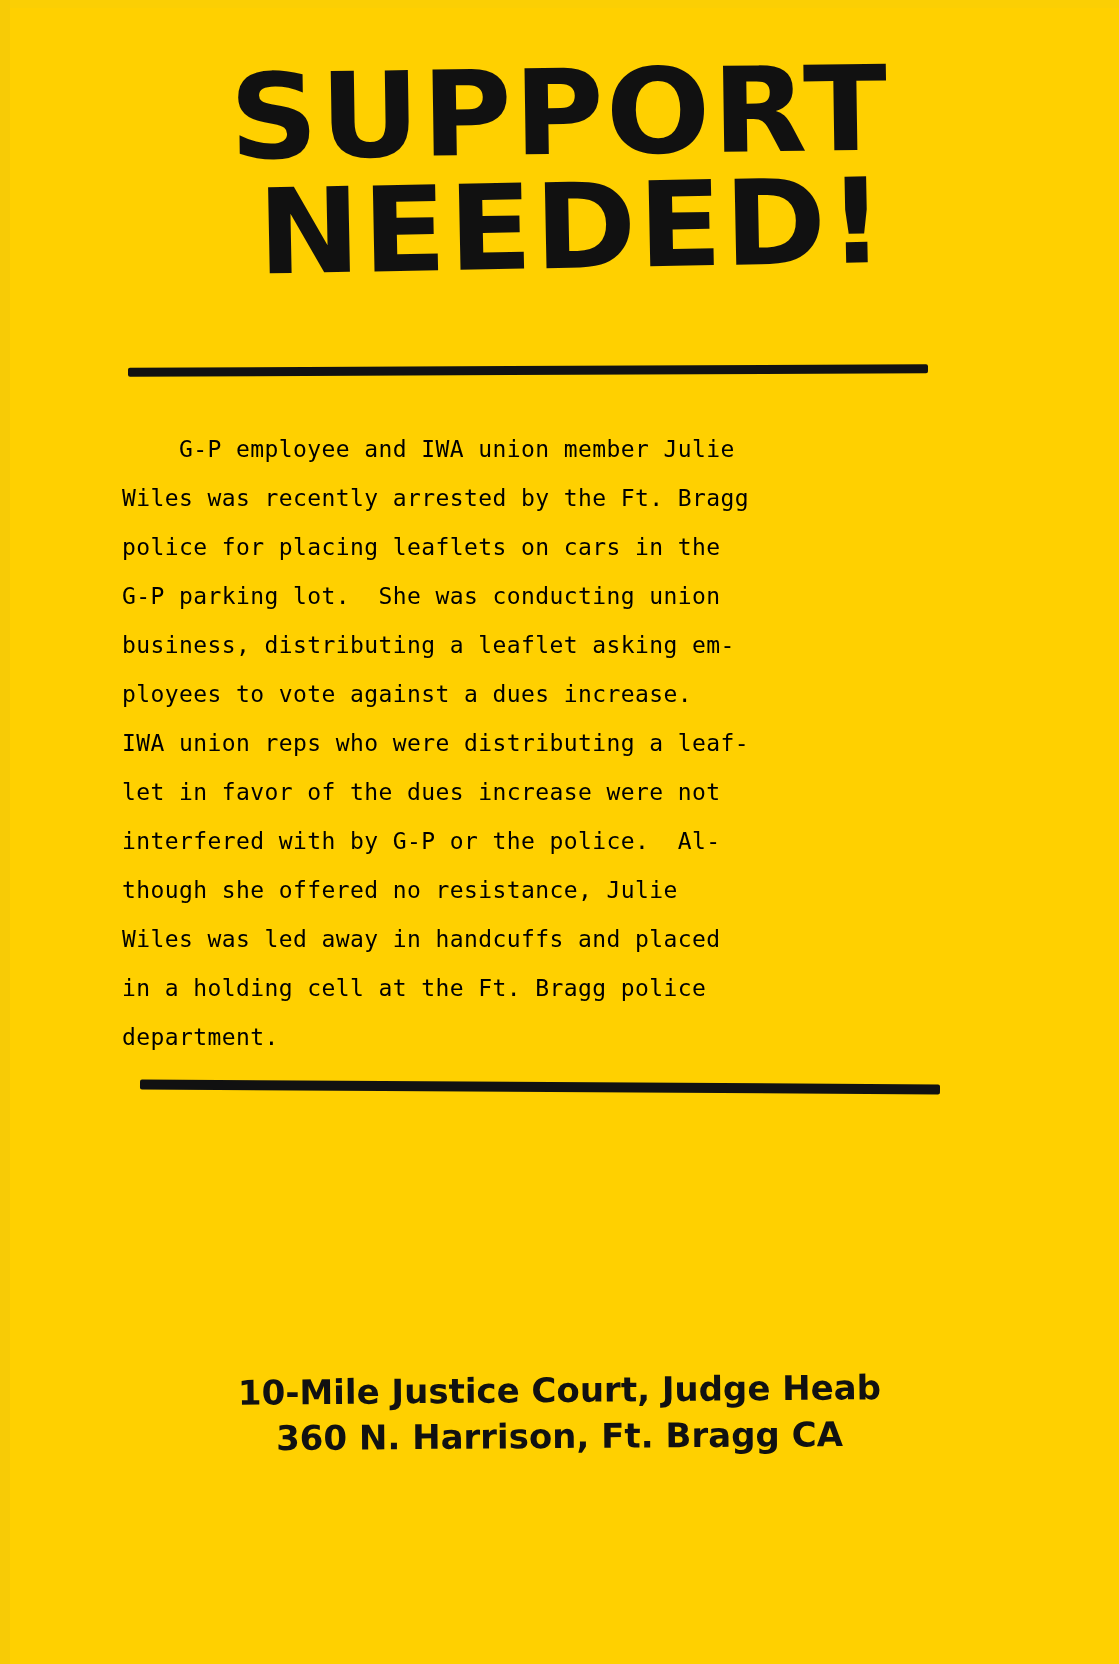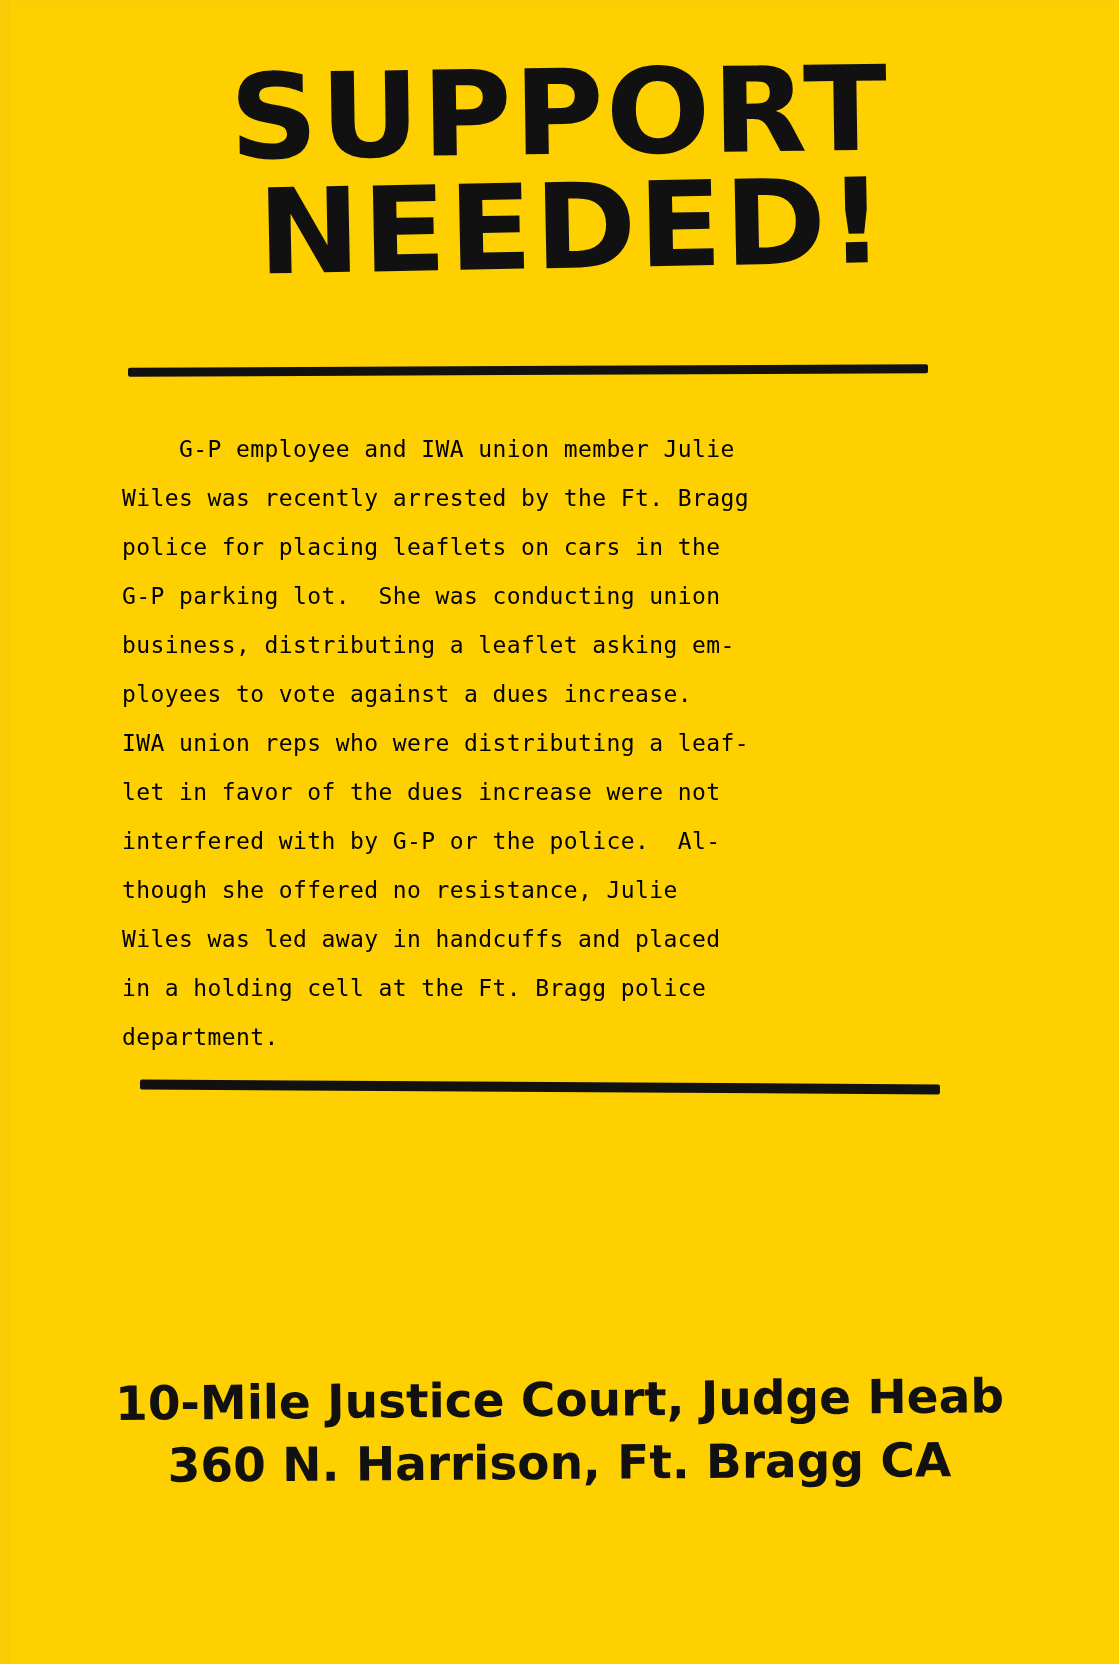--- a/index.html
+++ b/index.html
@@ -123,21 +123,21 @@
 
   .venue {
     position: absolute;
     left: 0;
     top: 1368px;
     width: 100%;
     text-align: center;
     color: #111111;
     font-family: "DejaVu Sans", sans-serif;
     font-weight: bold;
-    font-size: 47px;
+    font-size: 34px;
     line-height: 1.35;
   }
   .venue span {
     display: block;
   }
   .venue .v1 { transform: rotate(-0.5deg); }
   .venue .v2 { transform: rotate(-0.4deg); }
 </style>
 </head>
 <body>

